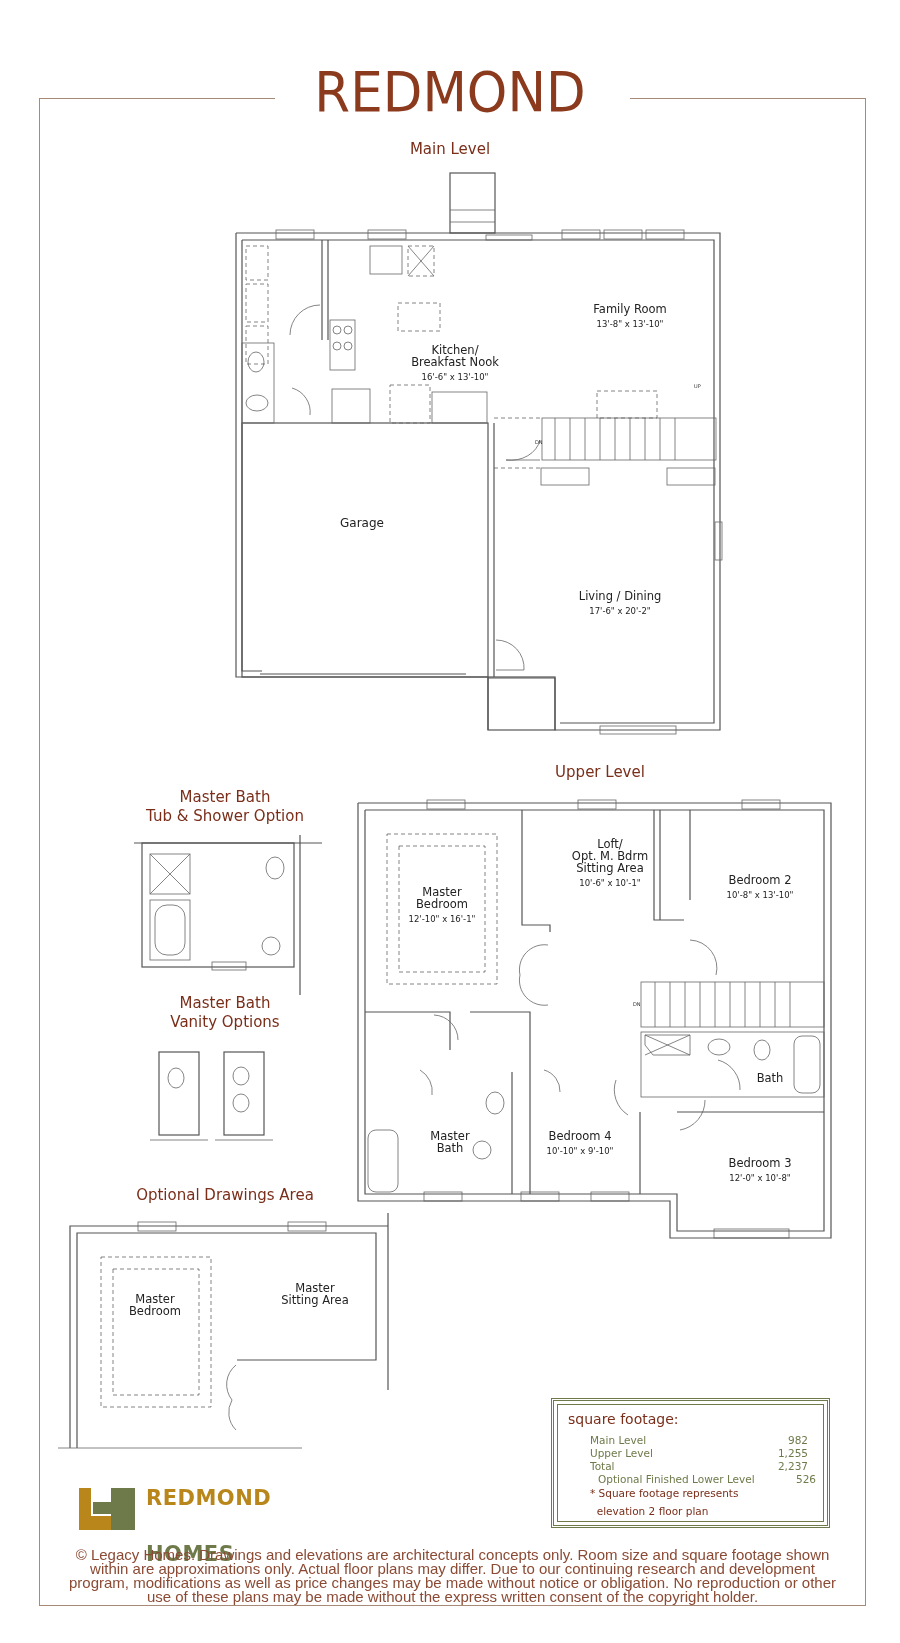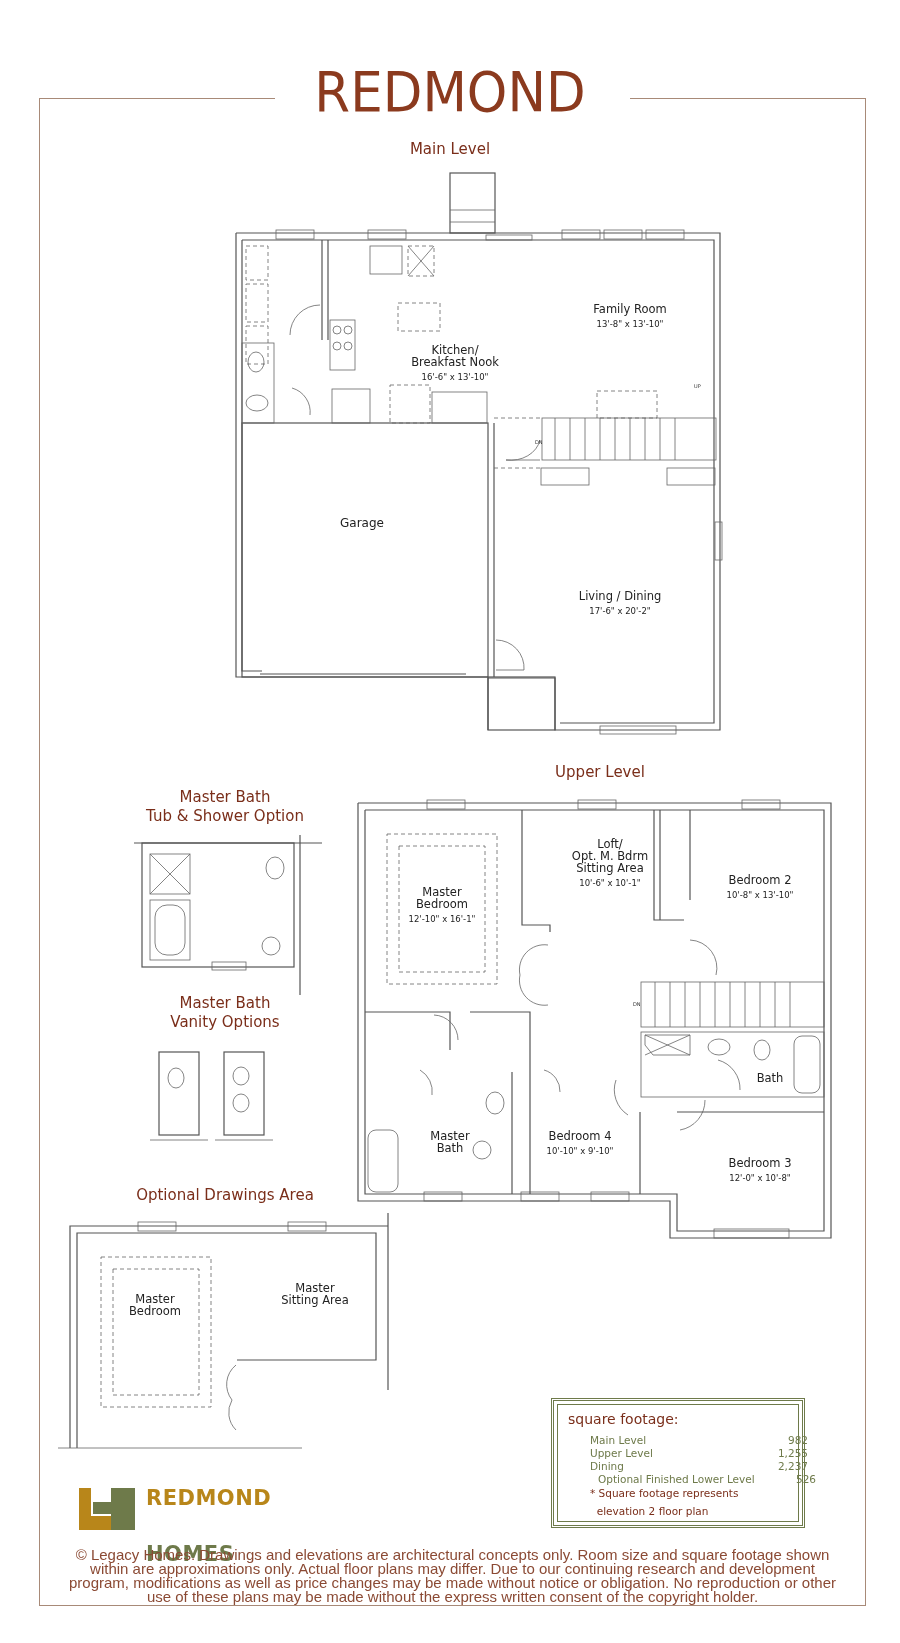--- a/index.html
+++ b/index.html
@@ -8,21 +8,21 @@
   .frame-top-l{position:absolute;left:39px;top:98px;width:236px;height:1px;background:#a88a78;}
   .frame-top-r{position:absolute;left:630px;top:98px;width:236px;height:1px;background:#a88a78;}
   .title{position:absolute;left:0;width:900px;top:62px;text-align:center;font-size:56px;color:#8b3a1e;letter-spacing:0px;line-height:60px;font-family:"DejaVu Sans",sans-serif;font-weight:normal;transform:scaleX(0.92);}
   .section-title{position:absolute;color:#7a2e1a;font-size:15px;text-align:center;font-family:"DejaVu Sans",sans-serif;line-height:19px;}
   .room-label{position:absolute;font-size:11.5px;color:#222;text-align:center;line-height:12px;font-family:"DejaVu Sans",sans-serif;}
   .room-dim{font-size:8.5px;display:block;margin-top:3px;}
   svg{position:absolute;overflow:visible;}
   .wall{fill:none;stroke:#555;stroke-width:1.2;}
   .thin{fill:none;stroke:#666;stroke-width:0.8;}
   .dash{fill:none;stroke:#666;stroke-width:0.8;stroke-dasharray:4 3;}
-  .sqft-box{position:absolute;left:551px;top:1398px;width:254px;height:130px;border:3px double #6e7a4a;box-sizing:border-box;outline:1px solid #6e7a4a;outline-offset:-7px;}
+  .sqft-box{position:absolute;left:551px;top:1398px;width:279px;height:130px;border:3px double #6e7a4a;box-sizing:border-box;outline:1px solid #6e7a4a;outline-offset:-7px;}
   .sqft-head{position:absolute;left:14px;top:10px;font-size:14px;color:#7a2e1a;font-family:"DejaVu Sans",sans-serif;}
   .sqft-row{position:absolute;left:36px;width:218px;font-size:10.5px;color:#6e7a4a;font-family:"DejaVu Sans",sans-serif;display:flex;justify-content:space-between;}
   .sqft-note{position:absolute;left:36px;top:83px;font-size:10.5px;color:#7a2e1a;line-height:18px;font-family:"DejaVu Sans",sans-serif;white-space:pre;}
   .logo{position:absolute;left:79px;top:1488px;width:195px;height:42px;}
   .logo-word1{position:absolute;left:67px;top:0px;font-size:21px;font-weight:bold;color:#b8861a;font-family:"DejaVu Sans",sans-serif;letter-spacing:0.5px;line-height:21px;}
   .logo-word2{position:absolute;left:67px;top:19px;font-size:21px;font-weight:bold;color:#6e7a4a;font-family:"DejaVu Sans",sans-serif;letter-spacing:0.5px;line-height:21px;margin-top:37px;}
   .footer{position:absolute;left:60px;top:1548px;width:785px;text-align:center;font-size:15px;color:#8b4a34;line-height:14px;font-family:"Liberation Sans",sans-serif;}
 </style>
 </head>
 <body>
@@ -275,21 +275,21 @@
   <div class="sqft-head">square footage:</div>
   <div class="sqft-row" style="top:33px;">
     <span>Main Level</span>
     <span>982</span>
   </div>
   <div class="sqft-row" style="top:46px;">
     <span>Upper Level</span>
     <span>1,255</span>
   </div>
   <div class="sqft-row" style="top:59px;">
-    <span>Dining</span>
+    <span>Total</span>
     <span>2,237</span>
   </div>
   <div class="sqft-row" style="top:72px;margin-left:8px;">
     <span>Optional Finished Lower Level</span>
     <span>526</span>
   </div>
   <div class="sqft-note">* Square footage represents
   elevation 2 floor plan</div>
 </div>
 

